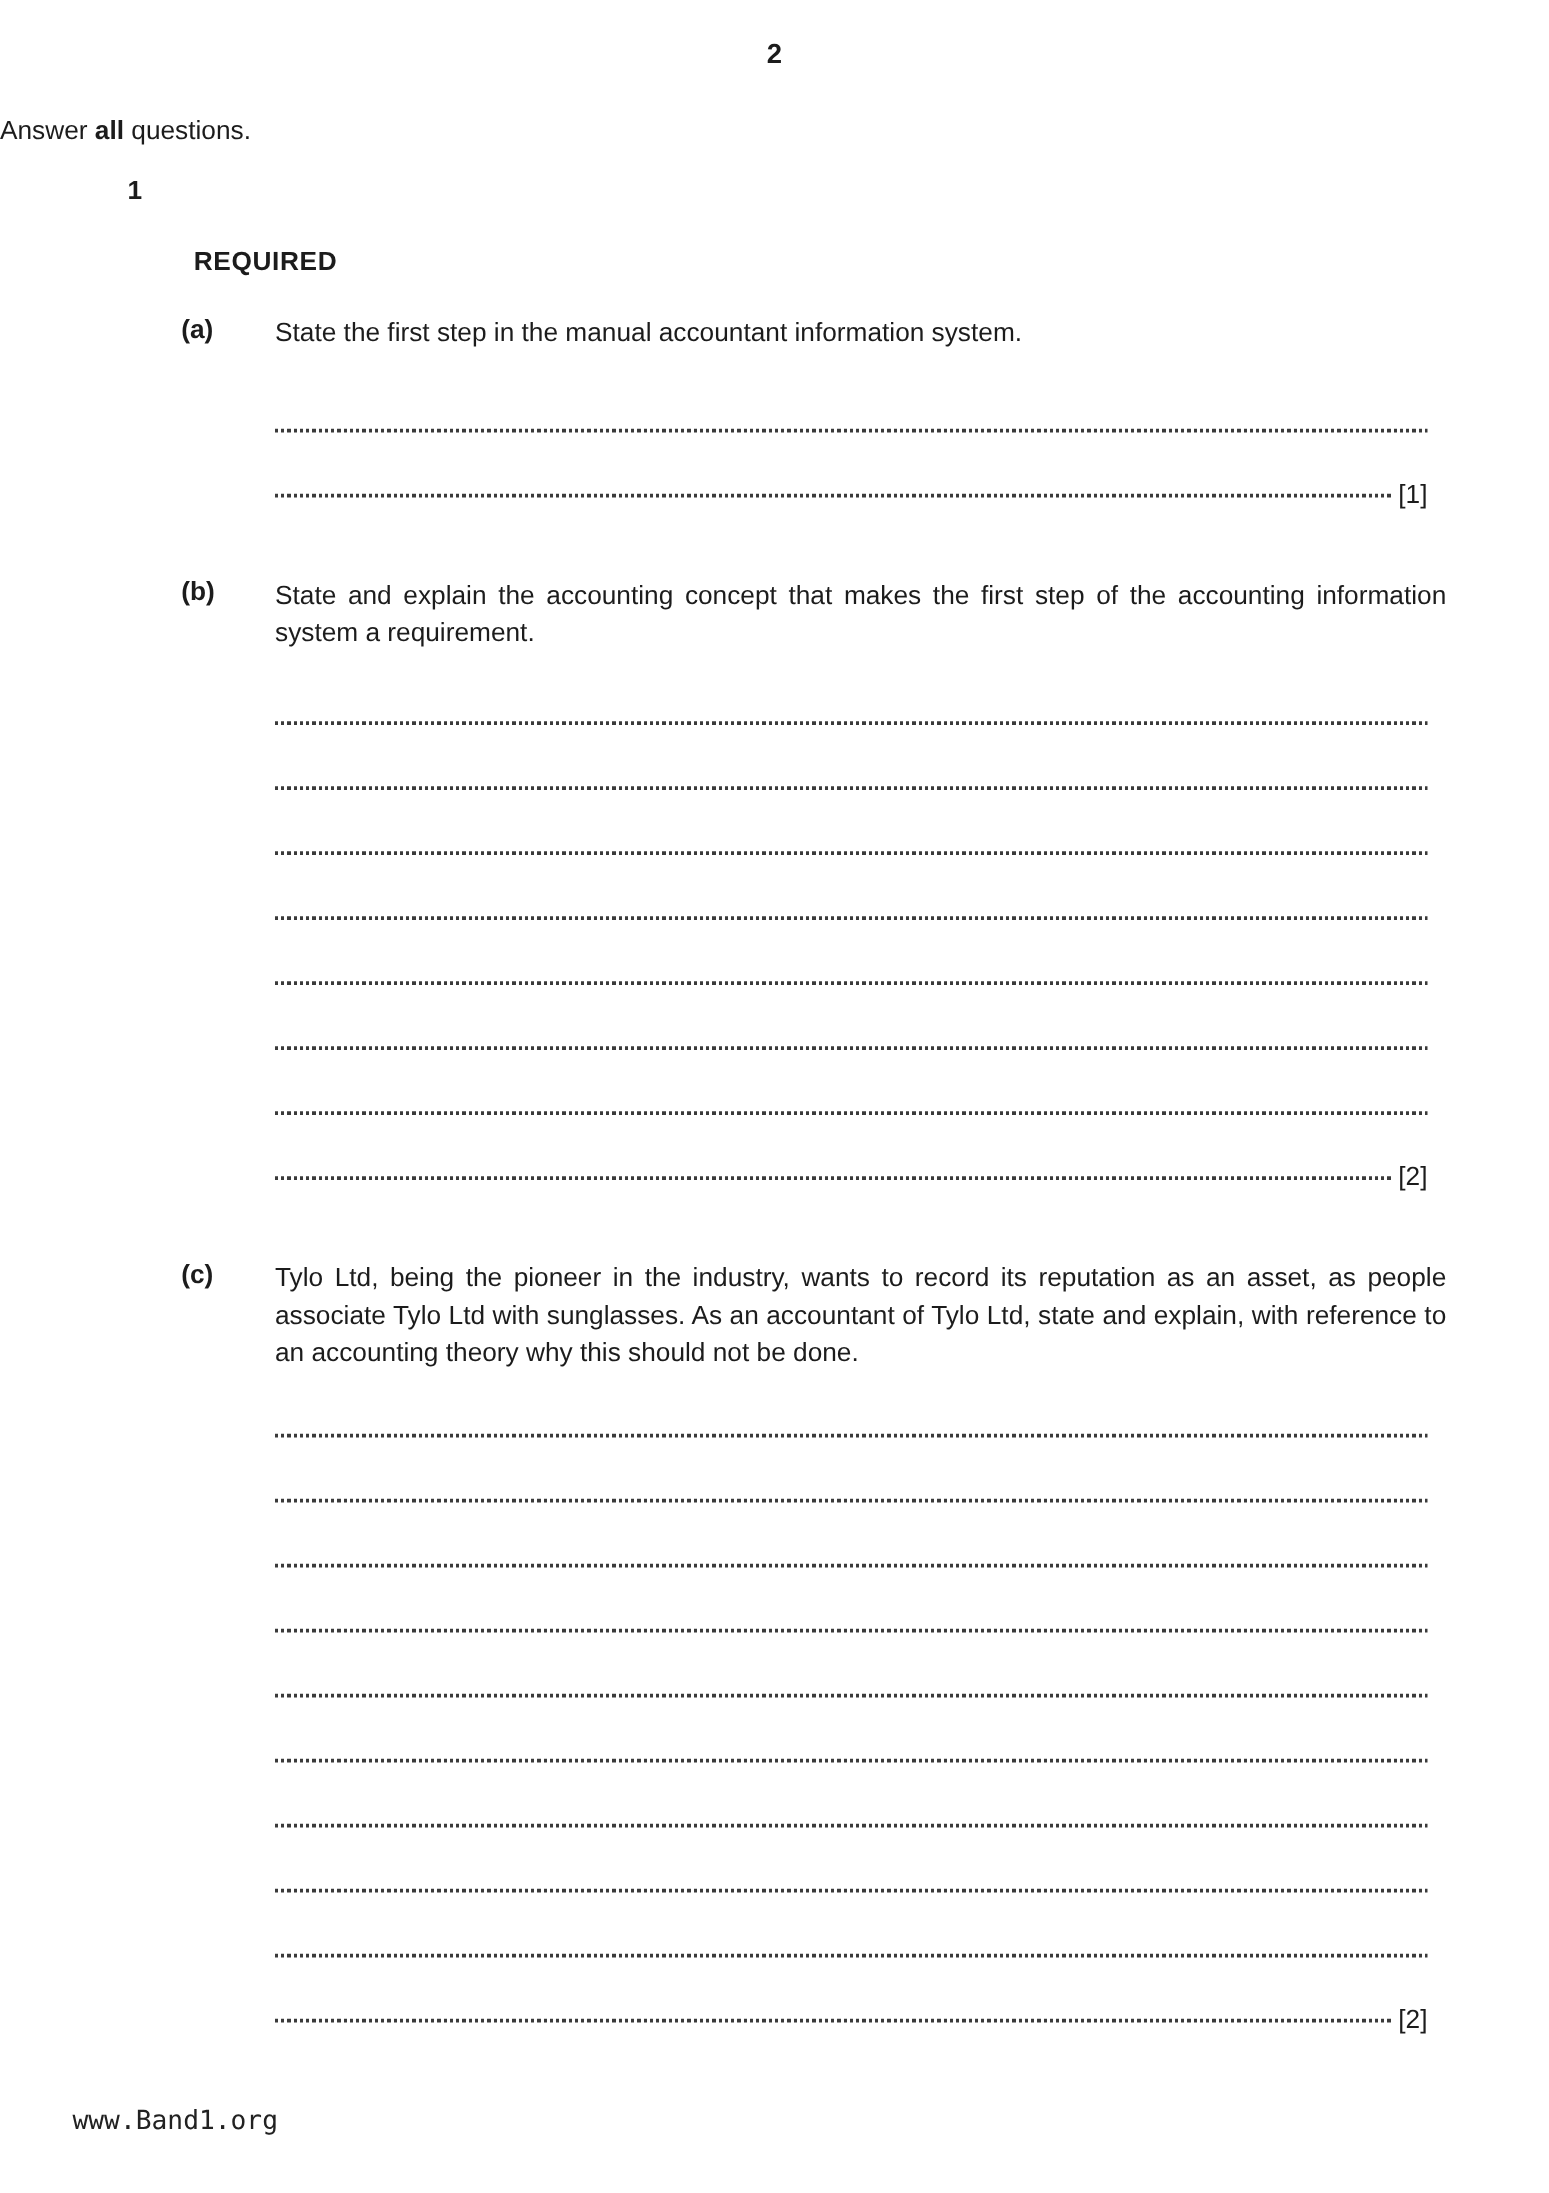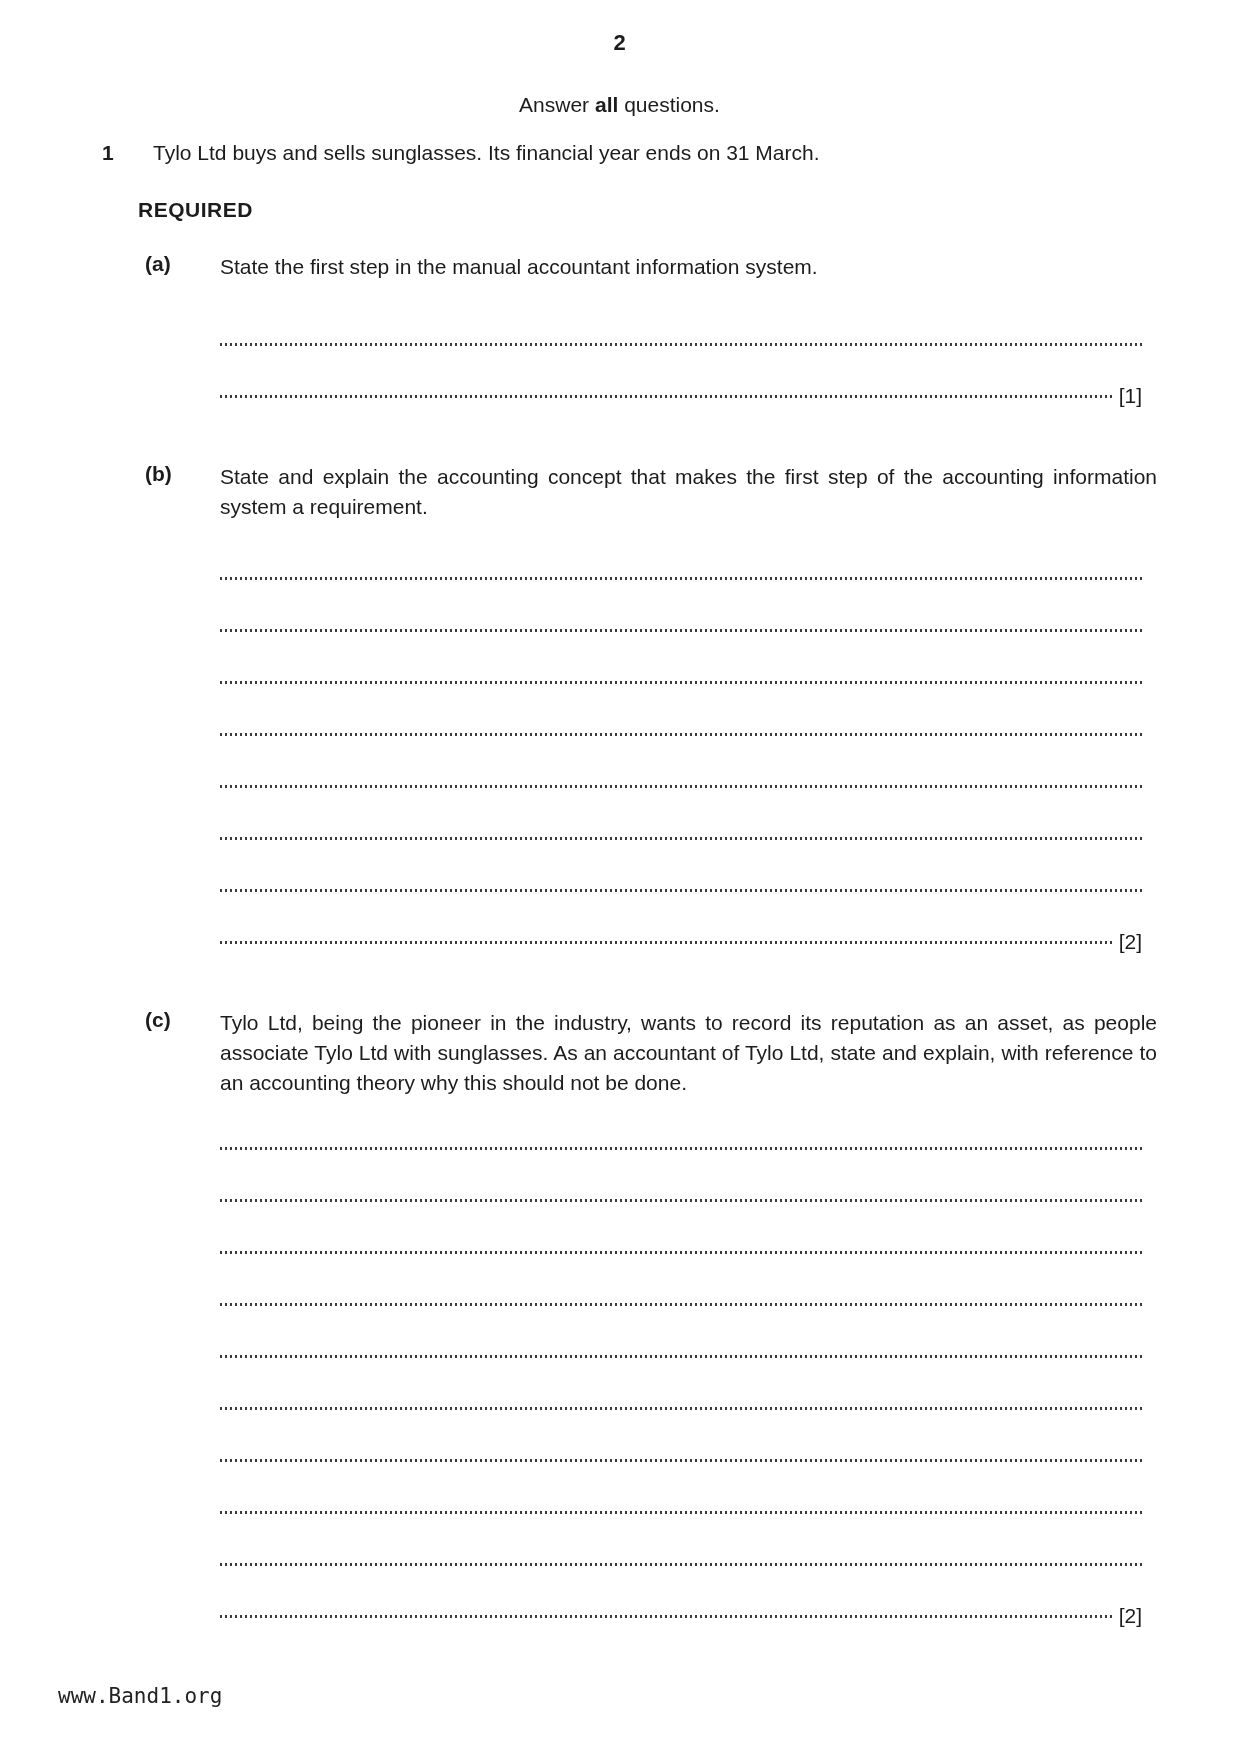--- a/index.html
+++ b/index.html
@@ -24,41 +24,41 @@
     width: 1239px;
     text-align: center;
     font-weight: bold;
     font-size: 22px;
   }
   .instruction {
     position: absolute;
     top: 93px;
     left: 0;
     width: 1239px;
-    text-align: center;
+    text-align: left;
   }
   .instruction .bold-word {
     font-weight: bold;
   }
   .q-intro {
     position: absolute;
     top: 141px;
     left: 102px;
     width: 1060px;
     display: flex;
   }
   .q-num {
     font-weight: bold;
     width: 51px;
     flex: 0 0 51px;
   }
   .required {
     position: absolute;
     top: 198px;
-    left: 138px;
+    left: 155px;
     font-weight: bold;
     font-size: 21px;
     letter-spacing: 0.5px;
   }
   .part-row {
     position: absolute;
     left: 145px;
     display: flex;
   }
   .part-label {
@@ -117,21 +117,20 @@
 <div class="page">
 
   <div class="page-number">2</div>
 
   <div class="instruction">
     <span>Answer </span><span class="bold-word">all</span><span> questions.</span>
   </div>
 
   <div class="q-intro">
     <span class="q-num">1</span>
-    <span class="q-intro-text">Tylo Ltd buys and sells sunglasses. Its financial year ends on 31 March.</span>
   </div>
 
   <div class="required">REQUIRED</div>
 
   <div class="part-row part-a-row">
     <span class="part-label">(a)</span>
     <div class="part-text">State the first step in the manual accountant information system.</div>
   </div>
   <div class="answer-lines answer-lines-a">
       <div class="answer-line">

